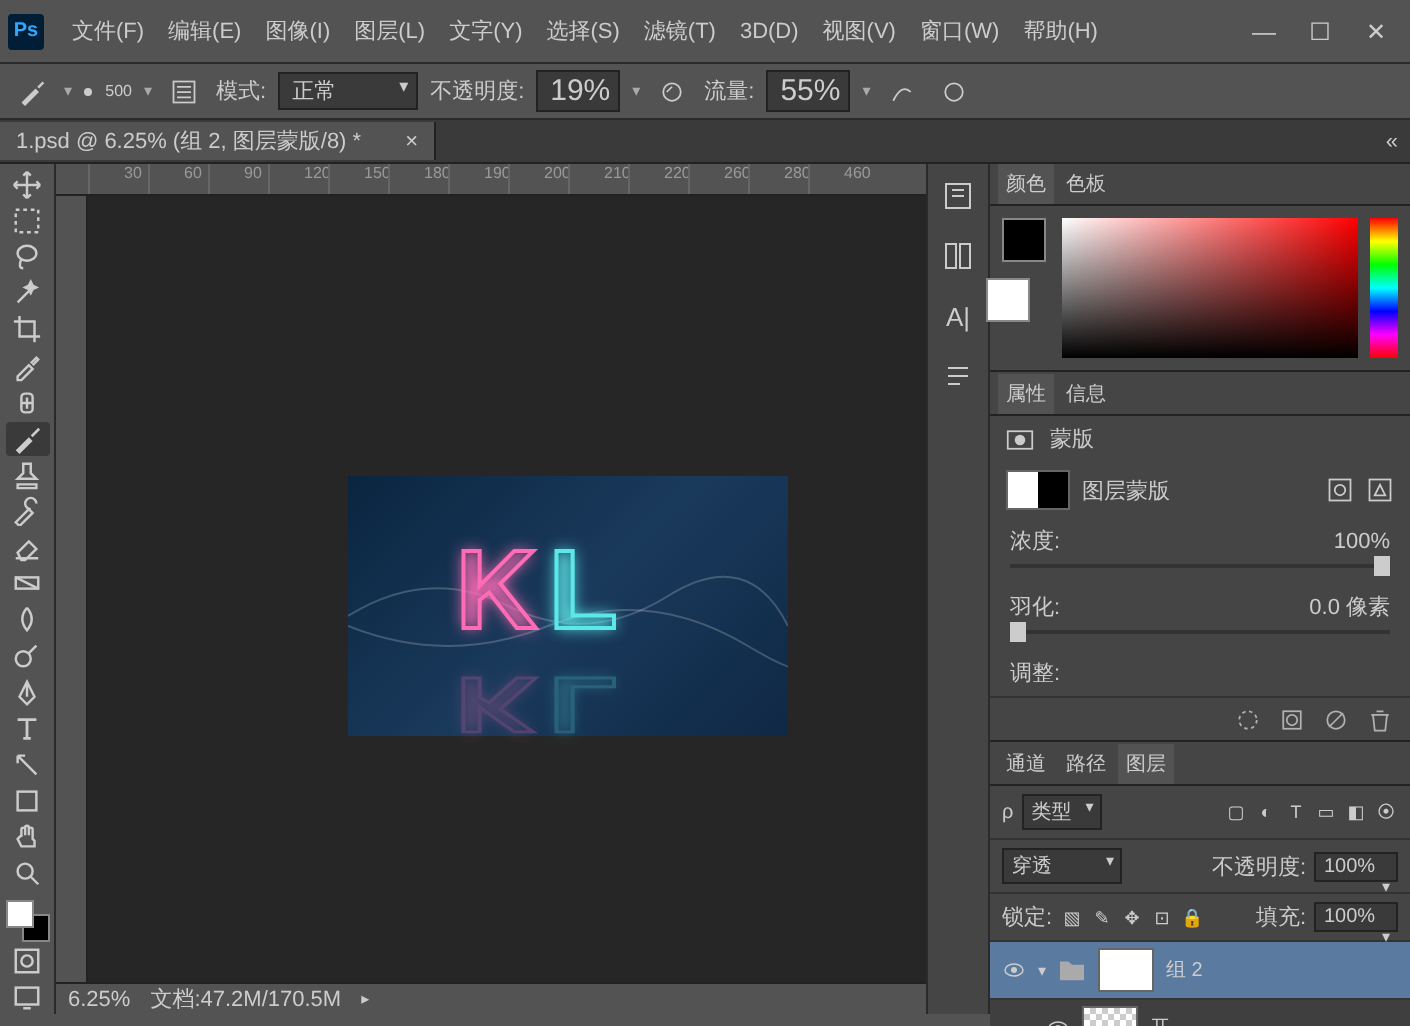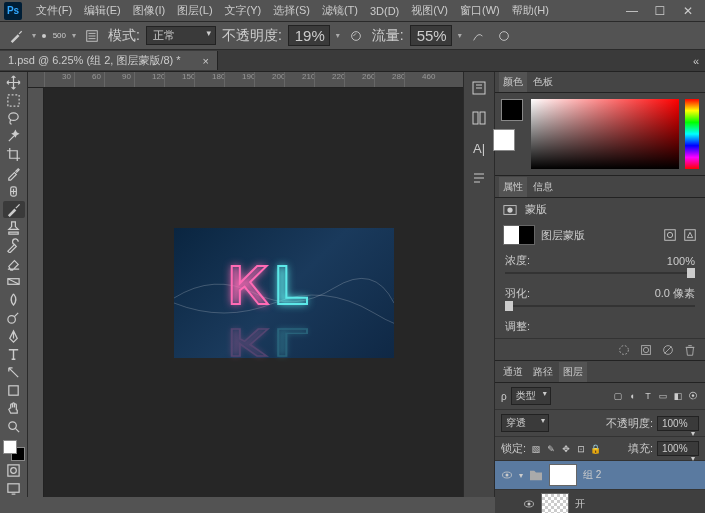--- a/index.html
+++ b/index.html
@@ -1,27 +1,27 @@
 <!DOCTYPE html>
 <html><head>
 <meta charset="utf-8">
 <style>
 *{margin:0;padding:0;box-sizing:border-box;font-family:"Microsoft YaHei",sans-serif;font-size:11px;color:#ccc}
 body{width:705px;height:513px;background:#535353;overflow:hidden;position:relative}
-.menubar{height:22px;background:#535353;display:flex;align-items:center;padding-left:4px;border-bottom:1px solid #2a2a2a}
+.menubar{height:32px;background:#535353;display:flex;align-items:center;padding-left:4px;border-bottom:1px solid #2a2a2a}
 .ps-logo{width:18px;height:18px;background:#001e36;display:flex;align-items:center;justify-content:center;color:#31a8ff;font-weight:bold;font-size:10px;margin-right:8px;border-radius:2px}
 .menu-item{padding:0 6px;font-size:11px;cursor:pointer}
 .win-controls{margin-left:auto;display:flex;gap:14px;padding-right:10px}
 .win-btn{width:14px;height:14px;display:flex;align-items:center;justify-content:center;font-size:12px;cursor:pointer}
 .optbar{height:28px;background:#535353;display:flex;align-items:center;padding:0 6px;border-bottom:1px solid #2a2a2a;gap:6px}
 .brush-prev{width:24px;height:24px;display:flex;flex-direction:row;align-items:center;justify-content:space-between}
 .brush-dot{width:4px;height:4px;background:#ccc;border-radius:50%}
 .brush-sz{font-size:8px}
 .chev{font-size:8px;color:#aaa;cursor:pointer}
-.opt-label{font-size:14px}
+.opt-label{font-size:11px}
 .opt-select{background:#3a3a3a;border:1px solid #222;padding:1px 18px 1px 6px;font-size:11px;position:relative;cursor:pointer}
 .opt-select::after{content:"▾";position:absolute;right:4px;top:1px;font-size:9px}
 .opt-num{background:#3a3a3a;border:1px solid #222;padding:1px 4px;width:42px;font-size:15px;text-align:right}
 .icon-btn{width:20px;height:20px;display:flex;align-items:center;justify-content:center;cursor:pointer;border-radius:2px}
 .icon-btn svg{width:14px;height:14px}
 .tabbar{height:22px;background:#3a3a3a;display:flex;align-items:center;border-bottom:1px solid #222}
 .doc-tab{background:#535353;padding:2px 8px;font-size:10px;display:flex;align-items:center;gap:22px;border-right:1px solid #222}
 .doc-tab .x{font-size:11px;cursor:pointer}
 .main{display:flex;height:425px}
 .toolbar{width:28px;background:#535353;display:flex;flex-direction:column;align-items:center;padding-top:2px;gap:1px;border-right:1px solid #2a2a2a}
@@ -308,20 +308,25 @@
         <div class="kl-text">
             <span class="letter letter-k">K</span>
             <span class="letter letter-l">L</span>
           </div>
         <div class="reflection">
             <span class="letter letter-k">K</span>
             <span class="letter letter-l">L</span>
           </div>
       </div>
     </div>
+    <div class="status">
+      <span>6.25%</span>
+      <span>文档:47.2M/170.5M</span>
+      <span style="font-size:8px">▸</span>
+    </div>
   </div>
 
   <div class="mid-strip">
     <div class="strip-icon">
         <svg width="16" height="16" viewBox="0 0 16 16" stroke="#ccc" fill="none">
           <rect x="2" y="2" width="12" height="12"></rect>
           <path d="M5 5h6M5 8h6"></path>
         </svg>
       </div>
     <div class="strip-icon">
@@ -425,21 +430,21 @@
         <div class="tiny-icons" style="margin-left:auto">
           <span>▢</span>
           <span>◐</span>
           <span>T</span>
           <span>▭</span>
           <span>◧</span>
           <span>⦿</span>
         </div>
       </div>
       <div class="layer-opts">
-        <div class="lsel" style="width:48px">穿透</div>
+        <div class="lsel" style="width:60px">穿透</div>
         <span style="margin-left:auto">不透明度:</span>
         <div class="lsel" style="width:42px">100%</div>
       </div>
       <div class="layer-opts">
         <span>锁定:</span>
         <div class="tiny-icons">
           <span>▧</span>
           <span>✎</span>
           <span>✥</span>
           <span>⊡</span>

